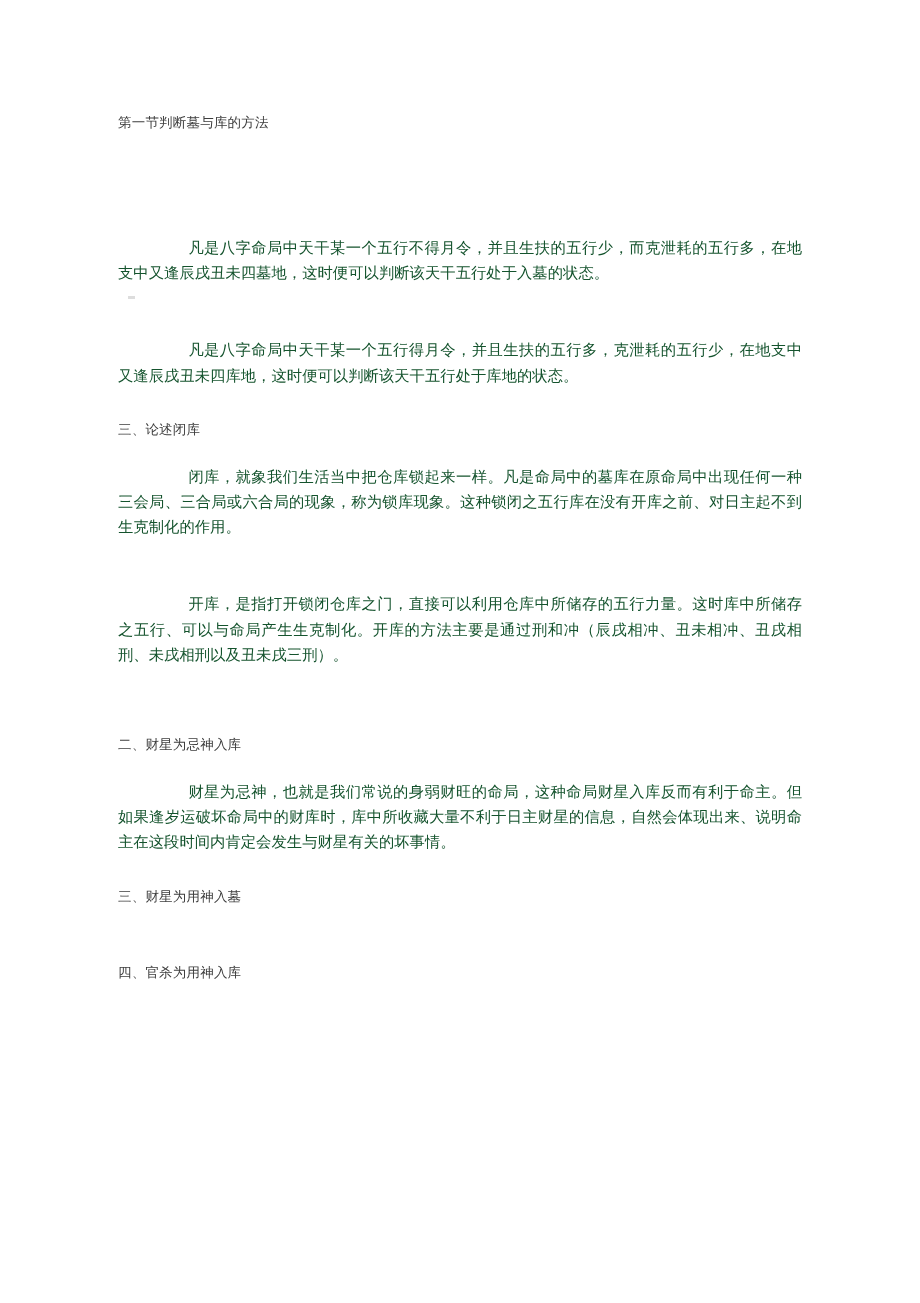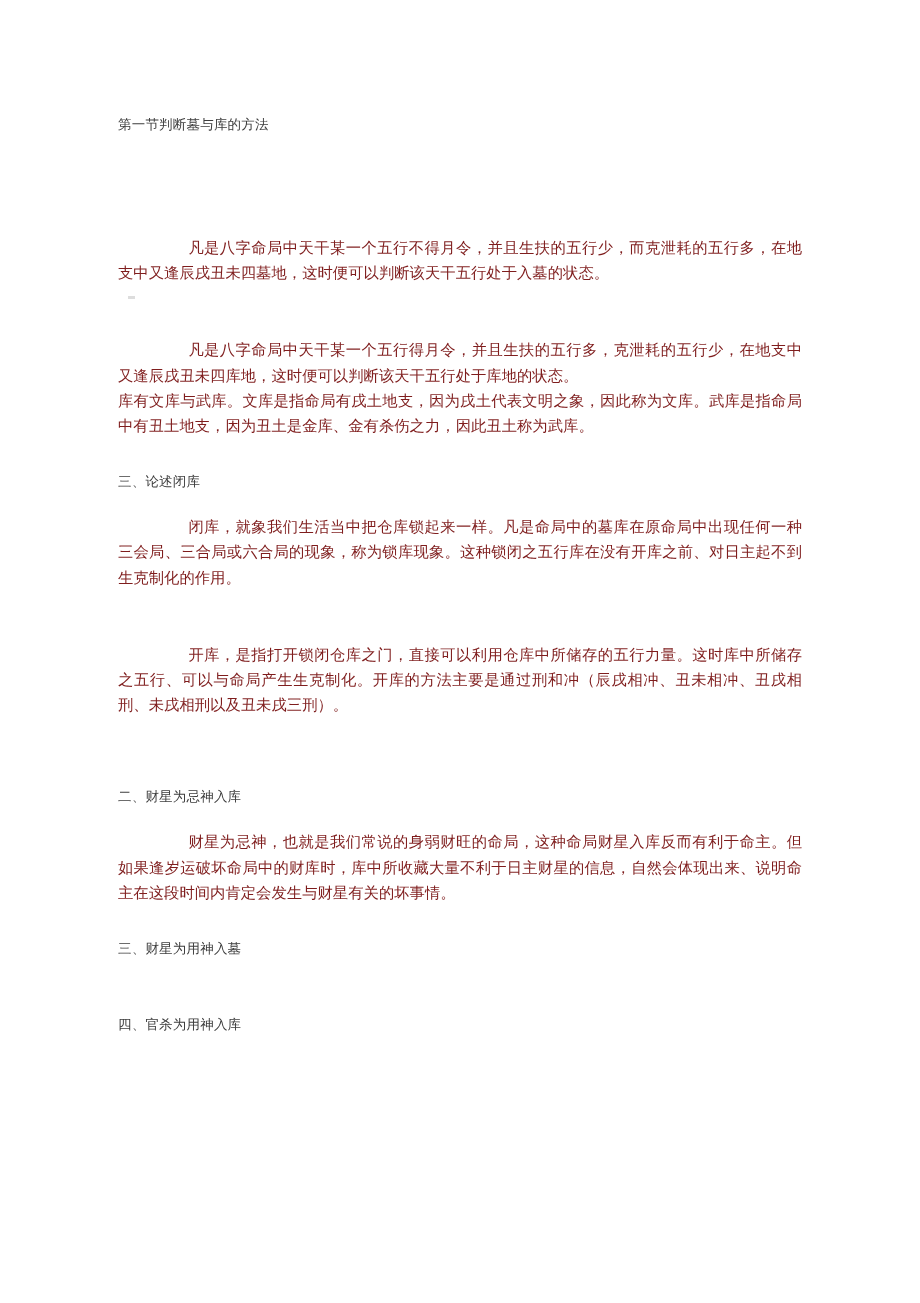--- a/index.html
+++ b/index.html
@@ -28,25 +28,26 @@
     width: 684px;
   }
   .doc-heading {
     font-size: 13.5px;
     line-height: 24px;
     color: #3d3d3d;
     letter-spacing: 0.2px;
     margin: 0;
     text-align: justify;
     text-justify: inter-ideograph;
+    font-family: Liberation Mono, monospace;
   }
   .doc-para {
     font-size: 15.3px;
     line-height: 25.2px;
-    color: #7f1d1d;
+    color: #14532d;
     margin: 0;
     text-align: justify;
     text-justify: inter-ideograph;
     letter-spacing: 0.05px;
   }
   .doc-para.indent {
     text-indent: 4.6em;
   }
   .spacer-xl { height: 100px; }
   .spacer-lg { height: 52px; }
@@ -78,21 +79,20 @@
     <p class="doc-heading">第一节判断墓与库的方法</p>
 
     <div class="spacer-xl"></div>
 
     <p class="doc-para indent">凡是八字命局中天干某一个五行不得月令，并且生扶的五行少，而克泄耗的五行多，在地支中又逢辰戌丑未四墓地，这时便可以判断该天干五行处于入墓的状态。</p>
 
     <div class="spacer-lg"></div>
 
     <p class="doc-para indent">凡是八字命局中天干某一个五行得月令，并且生扶的五行多，克泄耗的五行少，在地支中又逢辰戌丑未四库地，这时便可以判断该天干五行处于库地的状态。</p>
 
-    <p class="doc-para">库有文库与武库。文库是指命局有戌土地支，因为戌土代表文明之象，因此称为文库。武库是指命局中有丑土地支，因为丑土是金库、金有杀伤之力，因此丑土称为武库。</p>
 
     <div class="spacer-md"></div>
 
     <p class="doc-heading">三、论述闭库</p>
 
     <div class="spacer-sm"></div>
 
     <p class="doc-para indent">闭库，就象我们生活当中把仓库锁起来一样。凡是命局中的墓库在原命局中出现任何一种三会局、三合局或六合局的现象，称为锁库现象。这种锁闭之五行库在没有开库之前、对日主起不到生克制化的作用。</p>
 
     <div class="spacer-md"></div>

